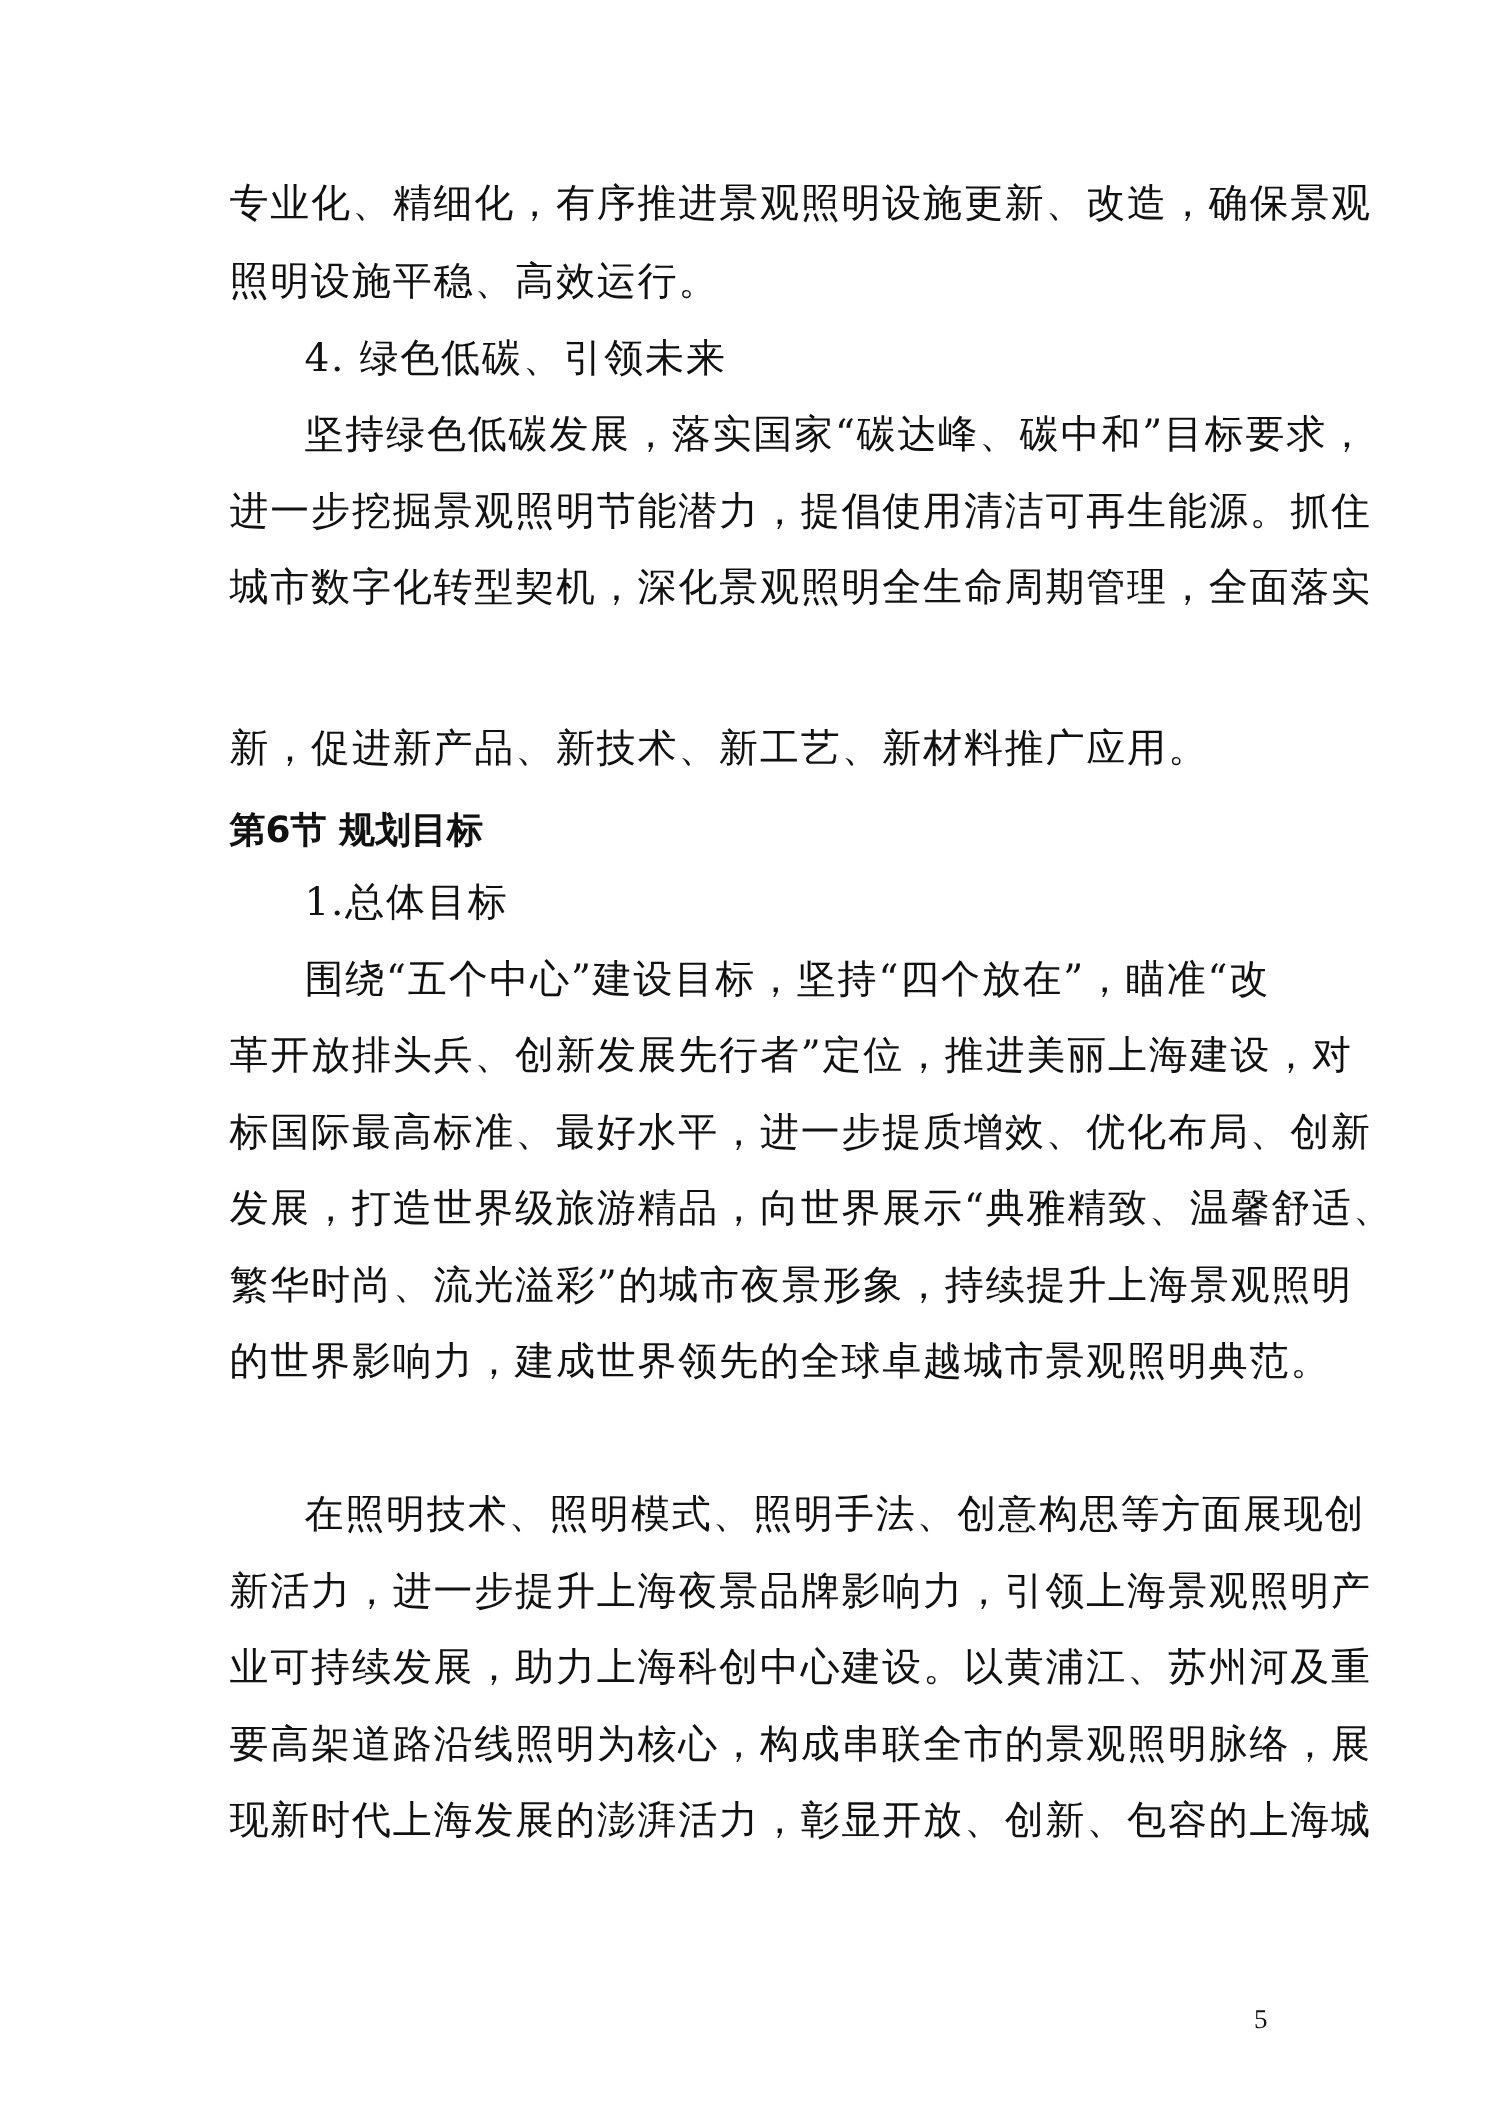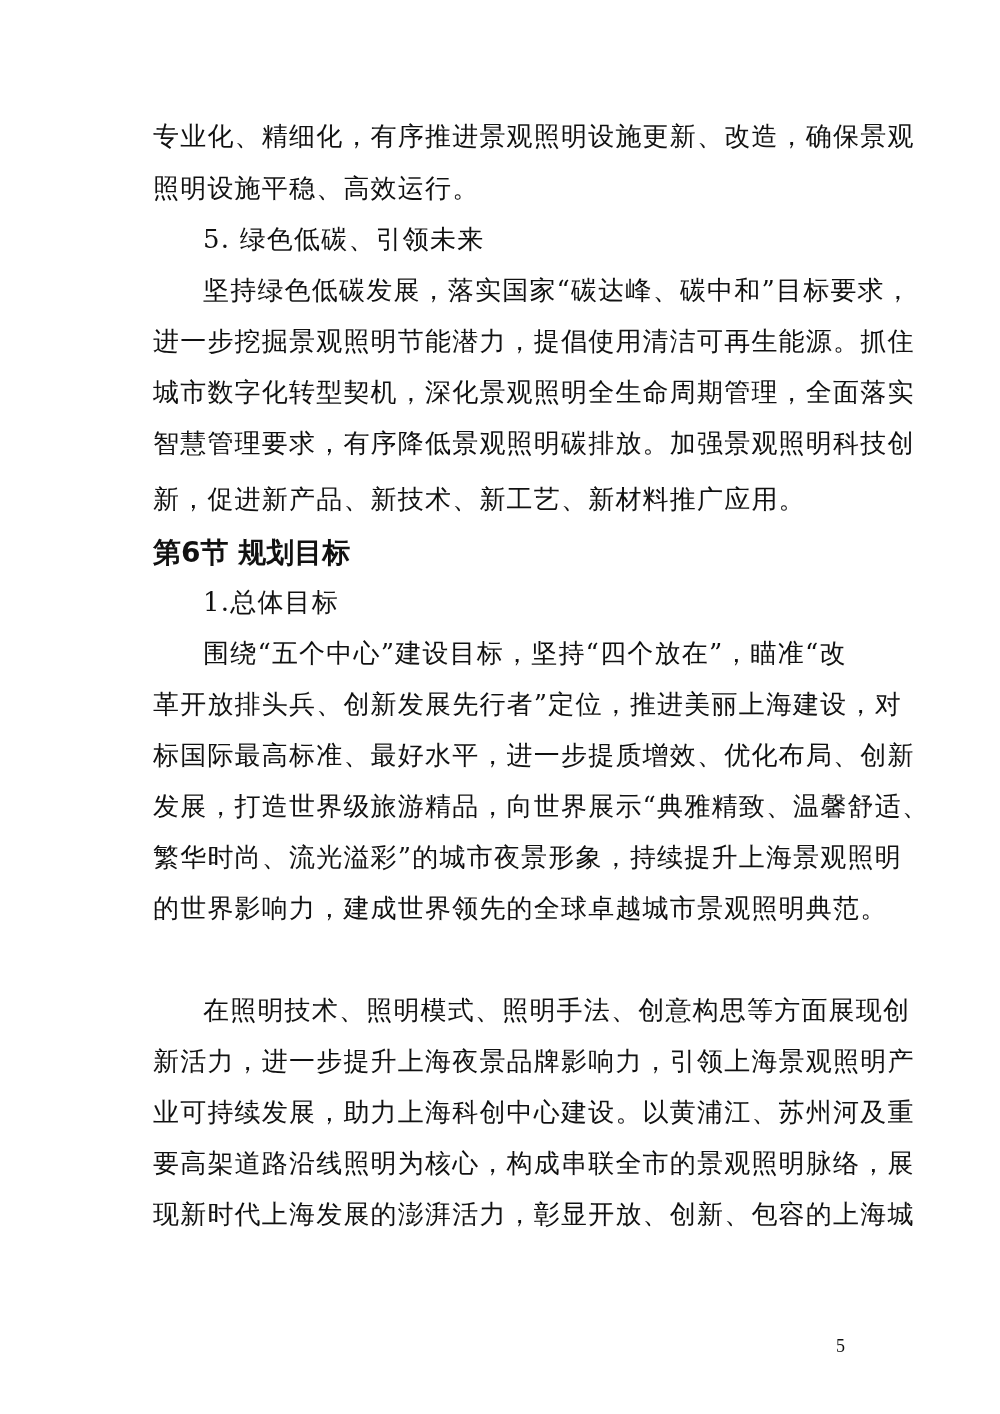--- a/index.html
+++ b/index.html
@@ -10,38 +10,37 @@
     }
     .page { position: absolute; left: 0; top: 0; width: 1000px; height: 1414px; }
     .line {
       position: absolute; left: 153px; width: 700px;
       font-size: 26px; line-height: 30px; white-space: nowrap;
       letter-spacing: 1.2px;
     }
     .indent { left: 203px; }
     .heading {
       font-family: "DejaVu Sans", "Liberation Sans", sans-serif;
-      font-weight: bold; font-size: 28px; letter-spacing: 0px;
+      font-weight: bold; font-size: 24px; letter-spacing: 0px;
     }
     .page-number {
       position: absolute; left: 836px; top: 1336px;
       font-family: "Liberation Serif", "DejaVu Serif", serif; font-size: 18px;
     }
   </style>
 </head>
 <body>
 
 <div class="page">
   <div class="line" style="top:121px">专业化、精细化，有序推进景观照明设施更新、改造，确保景观</div>
   <div class="line" style="top:173px">照明设施平稳、高效运行。</div>
-  <div class="line indent" style="top:224px">5. 绿色低碳、引领未来</div>
+  <div class="line indent" style="top:224px">4. 绿色低碳、引领未来</div>
   <div class="line indent" style="top:275px">坚持绿色低碳发展，落实国家“碳达峰、碳中和”目标要求，</div>
   <div class="line" style="top:326px">进一步挖掘景观照明节能潜力，提倡使用清洁可再生能源。抓住</div>
   <div class="line" style="top:377px">城市数字化转型契机，深化景观照明全生命周期管理，全面落实</div>
-  <div class="line" style="top:428px">智慧管理要求，有序降低景观照明碳排放。加强景观照明科技创</div>
   <div class="line" style="top:484px">新，促进新产品、新技术、新工艺、新材料推广应用。</div>
   <div class="line heading" style="top:538px">第6节 规划目标</div>
   <div class="line indent" style="top:587px">1.总体目标</div>
   <div class="line indent" style="top:638px">围绕“五个中心”建设目标，坚持“四个放在”，瞄准“改</div>
   <div class="line" style="top:689px">革开放排头兵、创新发展先行者”定位，推进美丽上海建设，对</div>
   <div class="line" style="top:740px">标国际最高标准、最好水平，进一步提质增效、优化布局、创新</div>
   <div class="line" style="top:791px">发展，打造世界级旅游精品，向世界展示“典雅精致、温馨舒适、</div>
   <div class="line" style="top:842px">繁华时尚、流光溢彩”的城市夜景形象，持续提升上海景观照明</div>
   <div class="line" style="top:893px">的世界影响力，建成世界领先的全球卓越城市景观照明典范。</div>
   <div class="line indent" style="top:995px">在照明技术、照明模式、照明手法、创意构思等方面展现创</div>

